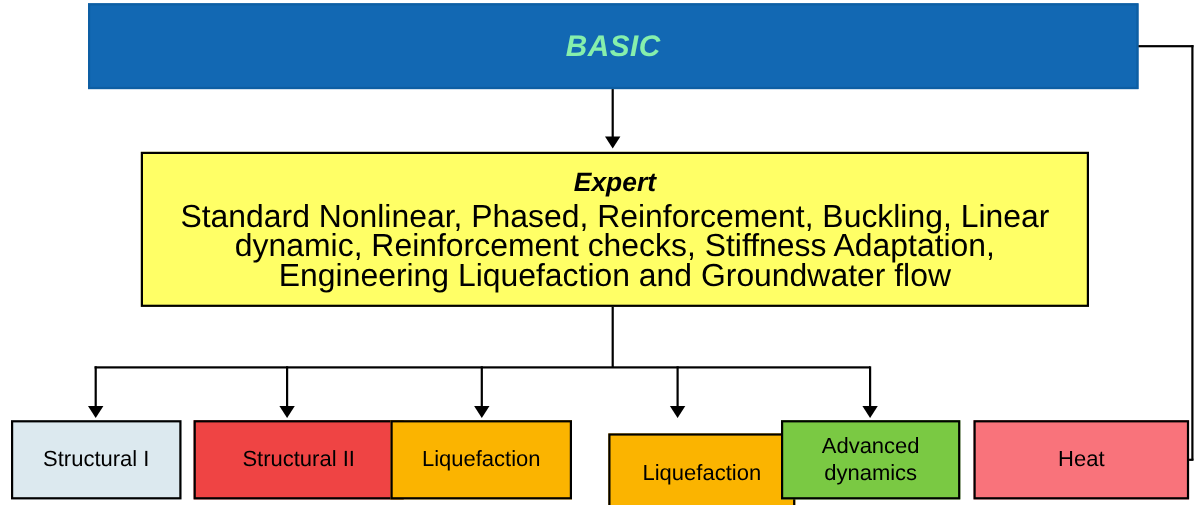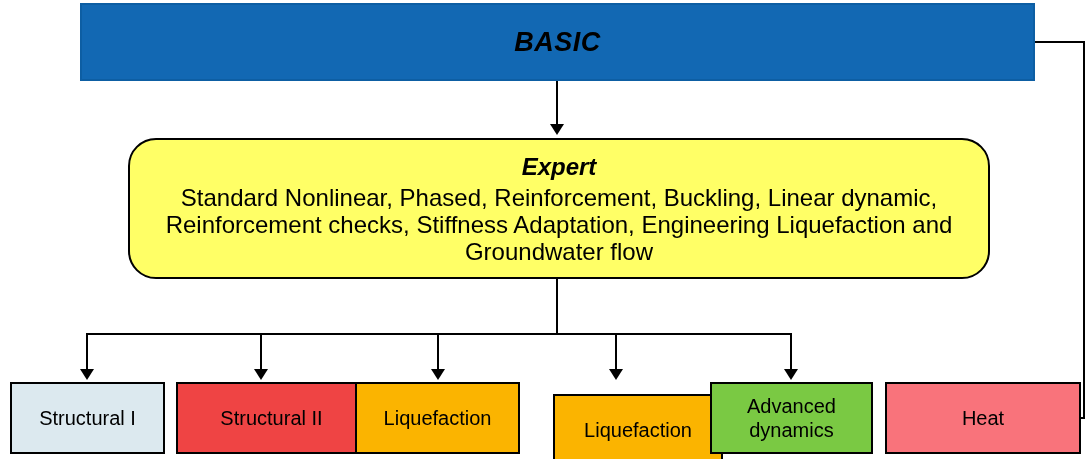--- a/index.html
+++ b/index.html
@@ -32,21 +32,21 @@
     font-style: italic;
   }
 
   
   #basic-box {
     left: 80px;
     top: 3px;
     width: 955px;
     height: 78px;
     background: #1268b3;
-    color: #000000;
+    color: #86efac;
     border-color: #0d5ea3;
   }
   #basic-box .node-title {
     font-size: 27px;
     line-height: 30px;
     letter-spacing: 0.5px;
   }
   #basic-box .node-sub {
     font-size: 25px;
     line-height: 30px;
@@ -55,29 +55,28 @@
 
   
   #expert-box {
     left: 128px;
     top: 138px;
     width: 862px;
     height: 141px;
     background: #ffff66;
     color: #000000;
     border-color: #000000;
-    border-radius: 28px;
   }
   #expert-box .node-title {
     font-size: 24px;
     line-height: 28px;
     margin-bottom: 3px;
   }
   #expert-box .node-sub {
-    font-size: 24px;
+    font-size: 29px;
     line-height: 27px;
     padding: 0 8px;
   }
 
   
   .leaf {
     top: 382px;
     height: 72px;
     font-size: 20px;
     line-height: 24px;

